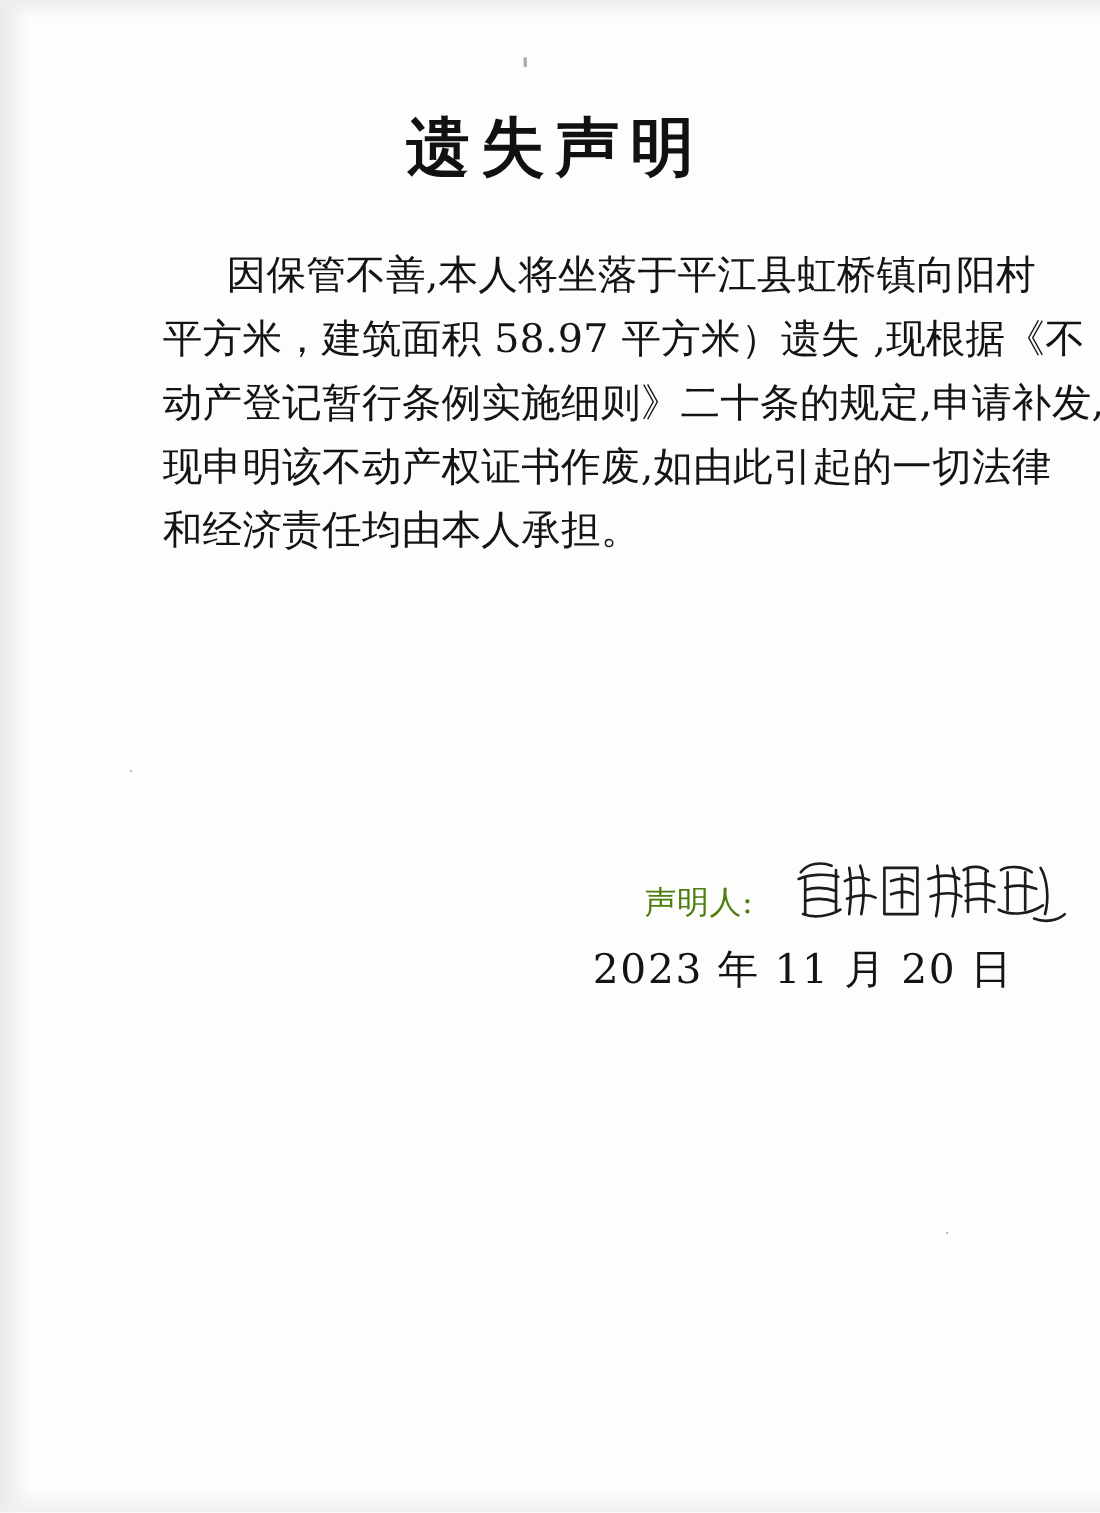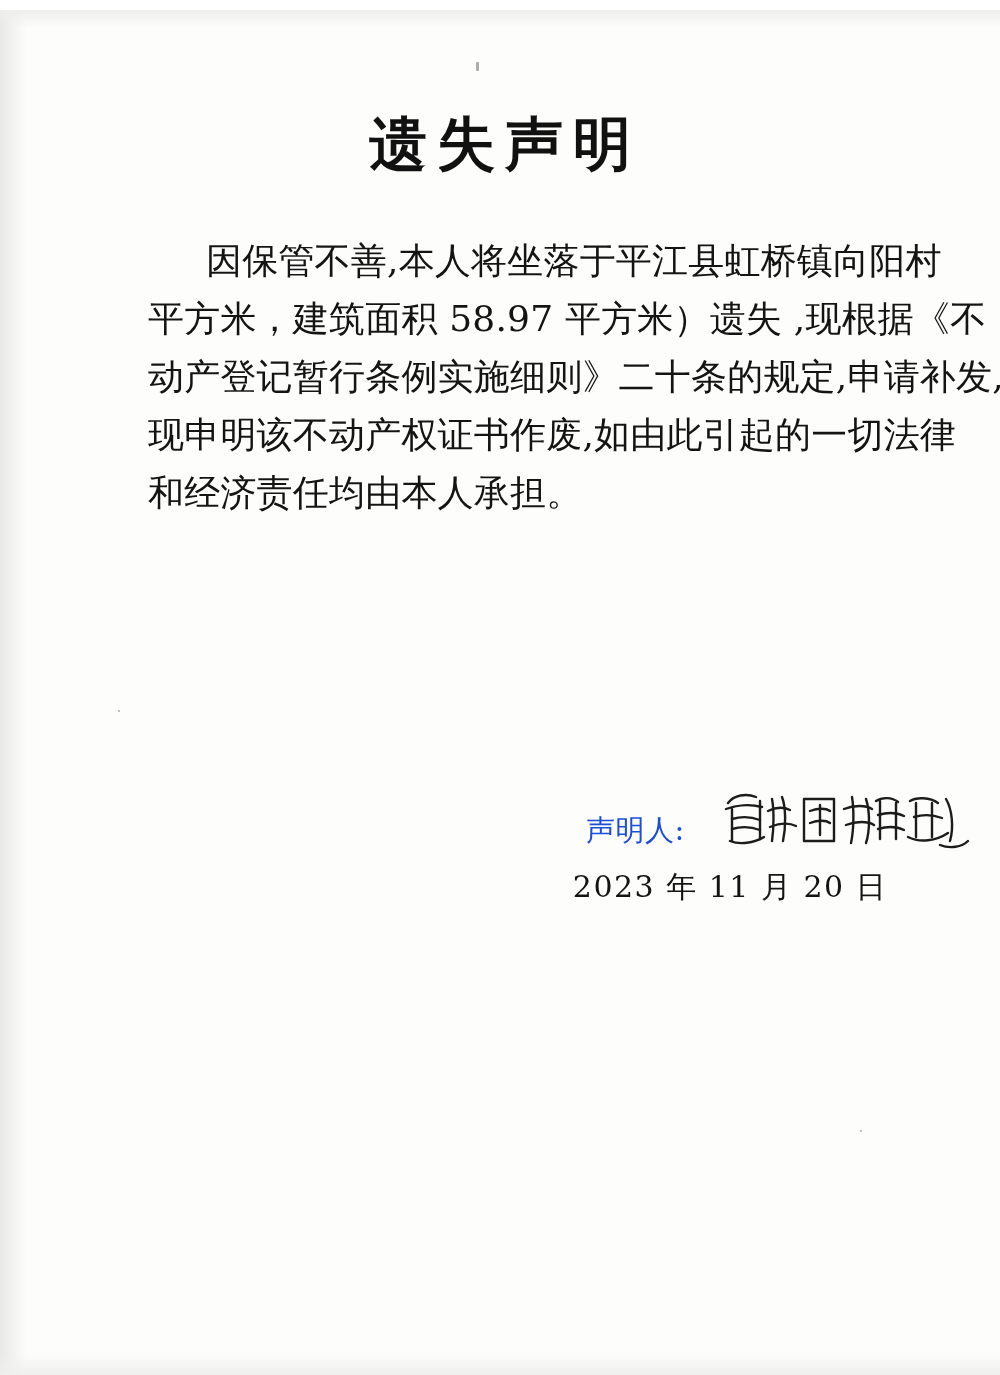--- a/index.html
+++ b/index.html
@@ -12,21 +12,20 @@
     background: #ffffff;
     font-family: "DejaVu Serif", "Liberation Serif", serif;
     color: #1a1a1a;
     position: relative;
     overflow: hidden;
   }
   .page {
     position: absolute;
     inset: 0;
     background: #fdfdfc;
-    margin-top: 10px;
   }
   
   .scan-edge-left {
     position: absolute;
     left: 0; top: 0; bottom: 0;
     width: 26px;
     background: linear-gradient(to right, #e8e8e6, rgba(255,255,255,0));
     pointer-events: none;
   }
   .scan-edge-top {
@@ -90,36 +89,36 @@
   .sign-row {
     position: relative;
     height: 62px;
   }
   .sign-label {
     position: absolute;
     left: 66px;
     top: 6px;
     font-size: 29px;
     letter-spacing: 0.5px;
-    color: #1d4ed8;
+    color: #4d7c0f;
   }
   .signature {
     position: absolute;
     left: 200px;
     top: -22px;
     width: 250px;
     height: 70px;
   }
   .date-row {
     position: absolute;
     top: 62px;
     left: 0;
     width: 420px;
     text-align: center;
-    font-size: 30px;
+    font-size: 37px;
     letter-spacing: 1.5px;
     color: #141414;
   }
 </style>
 </head>
 <body>
 
 <div class="page">
 
   <div class="scan-edge-left"></div>

